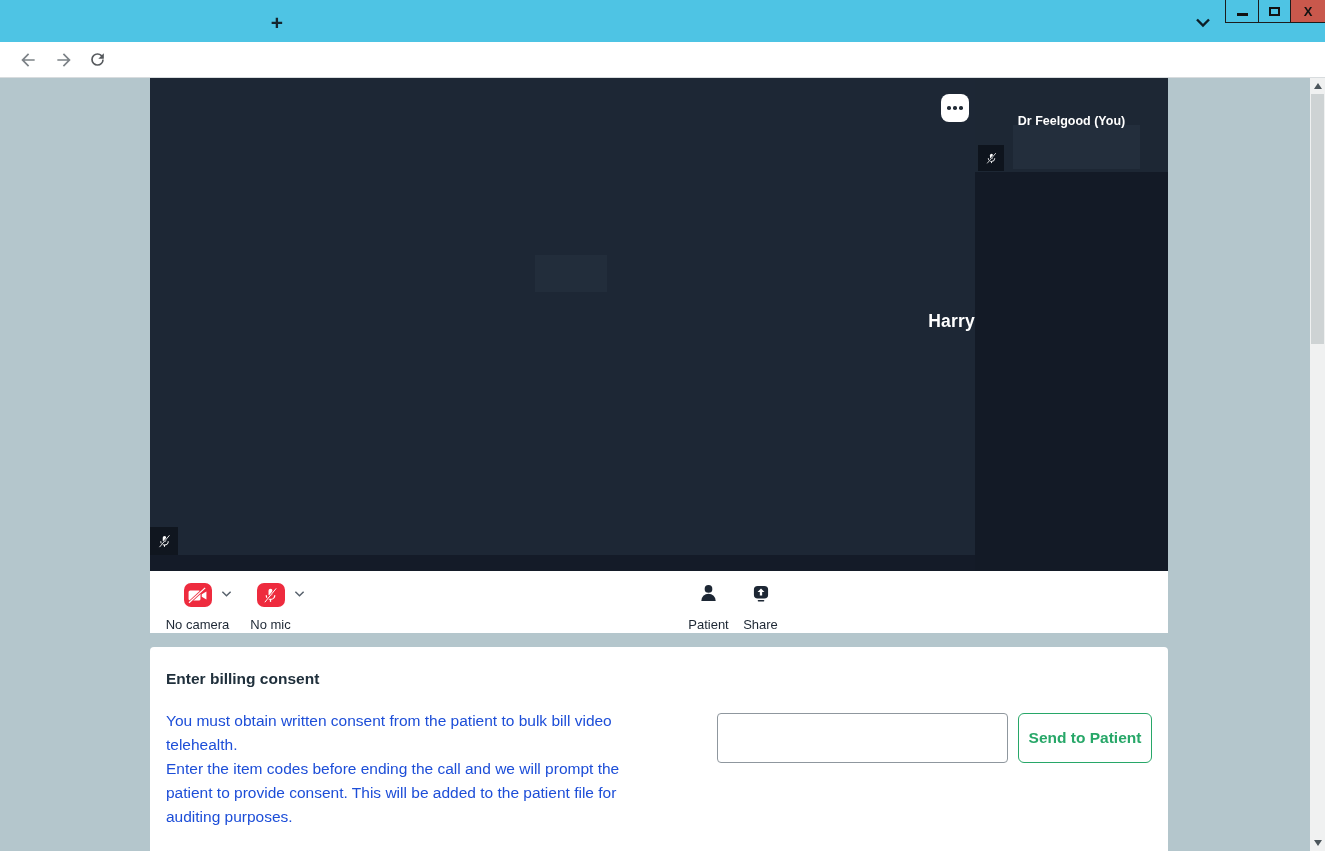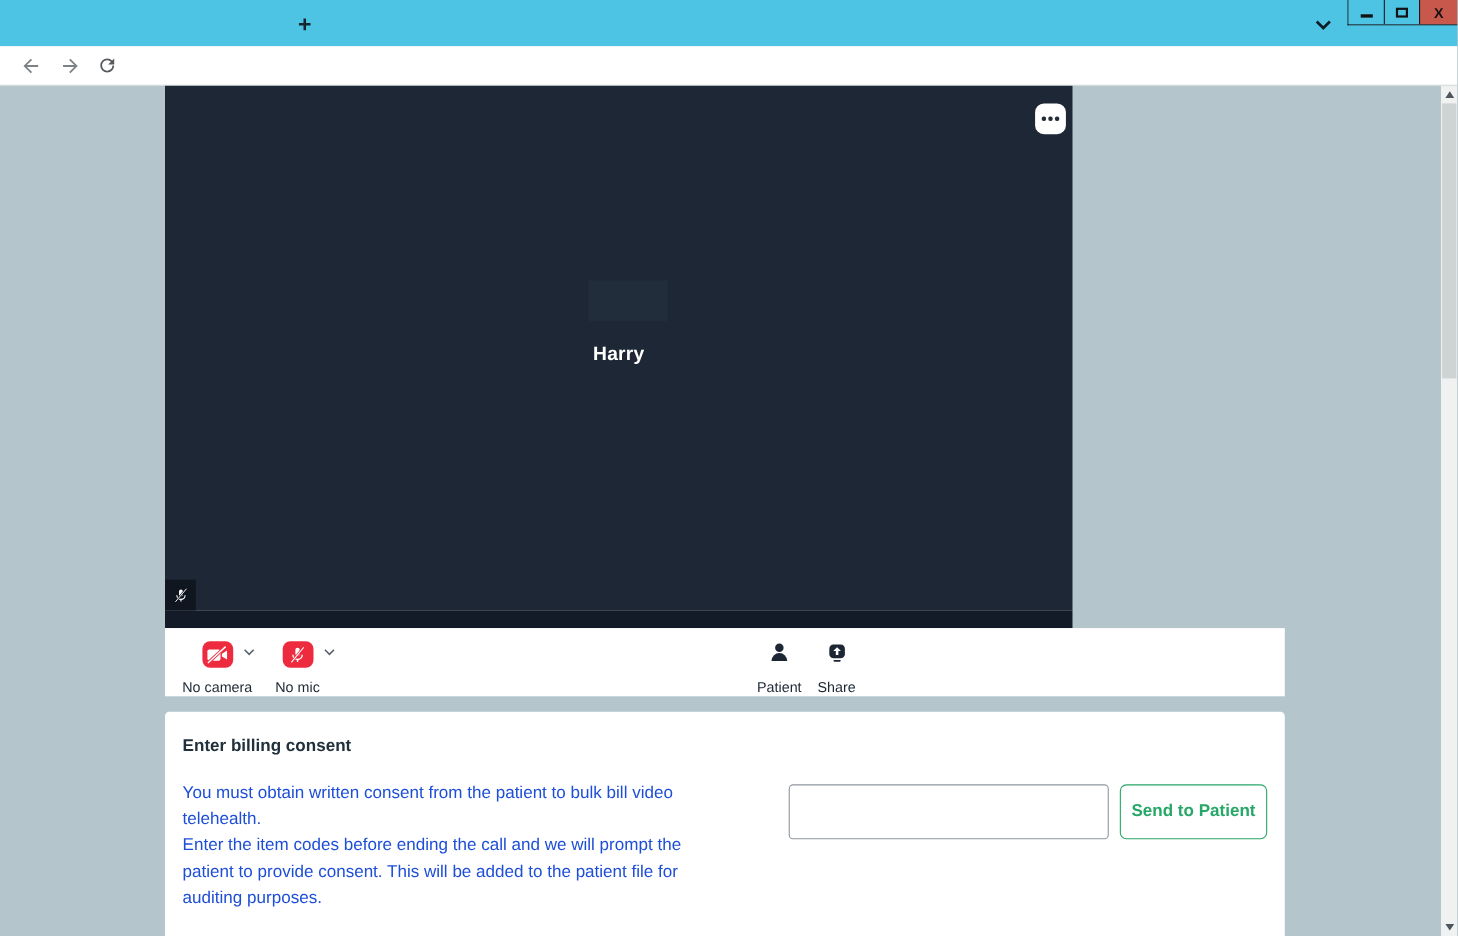--- a/index.html
+++ b/index.html
@@ -44,21 +44,21 @@
                 background:#fff; color:#c4453c; font-size:13px; }
   .vdots { width:3px; height:3px; border-radius:50%; background:#c4453c;
            box-shadow:0 -5px 0 #c4453c, 0 5px 0 #c4453c; margin:0 2px; }
 
   
   .page { position:absolute; top:78px; left:0; width:1325px; height:773px; background:#b4c6cc; }
 
   .stage { position:absolute; left:150px; top:0; width:1018px; height:493px; }
   .remote-video { position:absolute; left:0; top:0; width:825px; height:477px; background:#1d2735; }
   .remote-placeholder { position:absolute; left:385px; top:177px; width:72px; height:37px; background:#222d3b; }
-  .remote-name { position:absolute; left:0; top:233px; width:825px; text-align:center; color:#fff;
+  .remote-name { position:absolute; left:0; top:233px; width:825px; text-align:right; color:#fff;
                  font-weight:bold; font-size:17.5px; letter-spacing:.2px; }
   .more-btn { position:absolute; left:791px; top:16px; width:28px; height:28px; background:#fff;
               border-radius:8px; display:flex; align-items:center; justify-content:center; gap:2.5px; }
   .hdot { width:3.5px; height:3.5px; border-radius:50%; background:#222b36; }
   .mic-badge { position:absolute; display:flex; align-items:center; justify-content:center; }
   .mic-badge.remote { left:0; top:449px; width:28px; height:28px; background:#10161f; }
   .remote-strip { position:absolute; left:0; top:477px; width:825px; height:16px; background:#141b28; }
   .self-col { position:absolute; left:825px; top:0; width:193px; height:493px; background:#131a26; }
   .self-tile { position:absolute; left:0; top:0; width:193px; height:94px; background:#1d2734; }
   .self-placeholder { position:absolute; left:38px; top:47px; width:127px; height:44px; background:#232e3c; }
@@ -198,20 +198,37 @@
               </g>
               <path d="M6 11.5a6 6 0 0 0 12 0" fill="none" stroke="#fff" stroke-width="1.7"></path>
               <line x1="12" y1="17.5" x2="12" y2="20.5" stroke="#fff" stroke-width="1.7"></line>
               <line x1="4" y1="21" x2="20" y2="2" stroke="#10161f" stroke-width="3"></line>
               <line x1="4" y1="21" x2="20" y2="2" stroke="#fff" stroke-width="1.4"></line>
             </svg>
         </div>
       </div>
       <div class="remote-strip"></div>
 
+      <div class="self-col">
+        <div class="self-tile">
+          <div class="self-placeholder"></div>
+          <div class="self-name">Dr Feelgood (You)</div>
+          <div class="mic-badge self">
+            <svg width="13" height="13" viewBox="0 0 24 24">
+                <g fill="#fff">
+                  <rect x="9.2" y="3" width="5.6" height="10" rx="2.8"></rect>
+                </g>
+                <path d="M6 11.5a6 6 0 0 0 12 0" fill="none" stroke="#fff" stroke-width="1.7"></path>
+                <line x1="12" y1="17.5" x2="12" y2="20.5" stroke="#fff" stroke-width="1.7"></line>
+                <line x1="4" y1="21" x2="20" y2="2" stroke="#0e141d" stroke-width="3"></line>
+                <line x1="4" y1="21" x2="20" y2="2" stroke="#fff" stroke-width="1.4"></line>
+              </svg>
+          </div>
+        </div>
+      </div>
 
       <div class="call-toolbar">
 
         <div class="ctrl" style="left:5px">
           <div class="icon-row">
             <span class="red-icon">
               <svg width="21" height="17" viewBox="0 0 24 20">
                   <g fill="#fff">
                     <rect x="1.5" y="4" width="14" height="12" rx="2"></rect>
                     <path d="M17 8.5l5.5-3.3v9.6L17 11.5z"></path>

